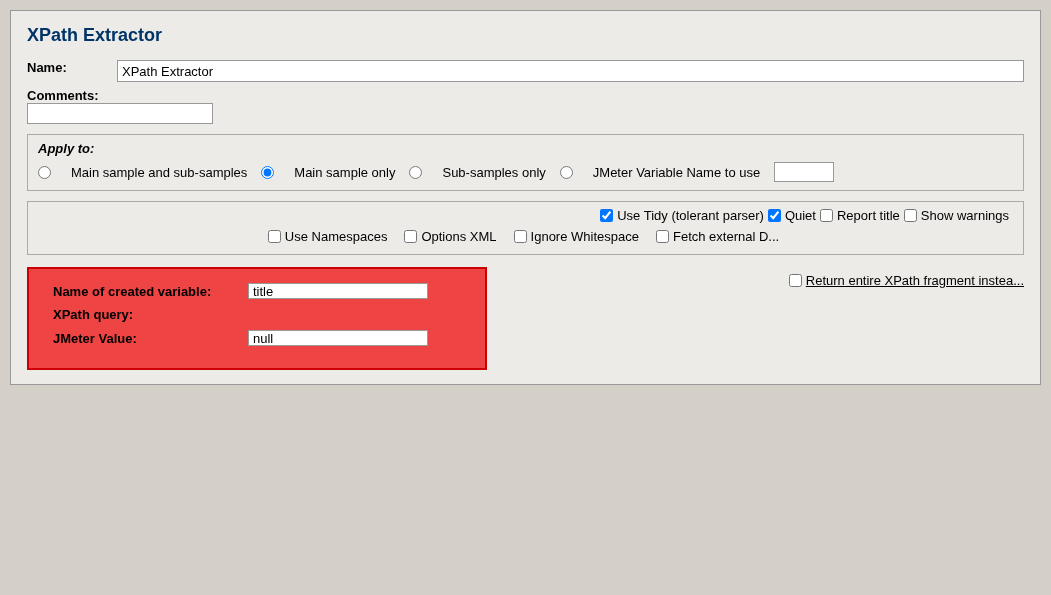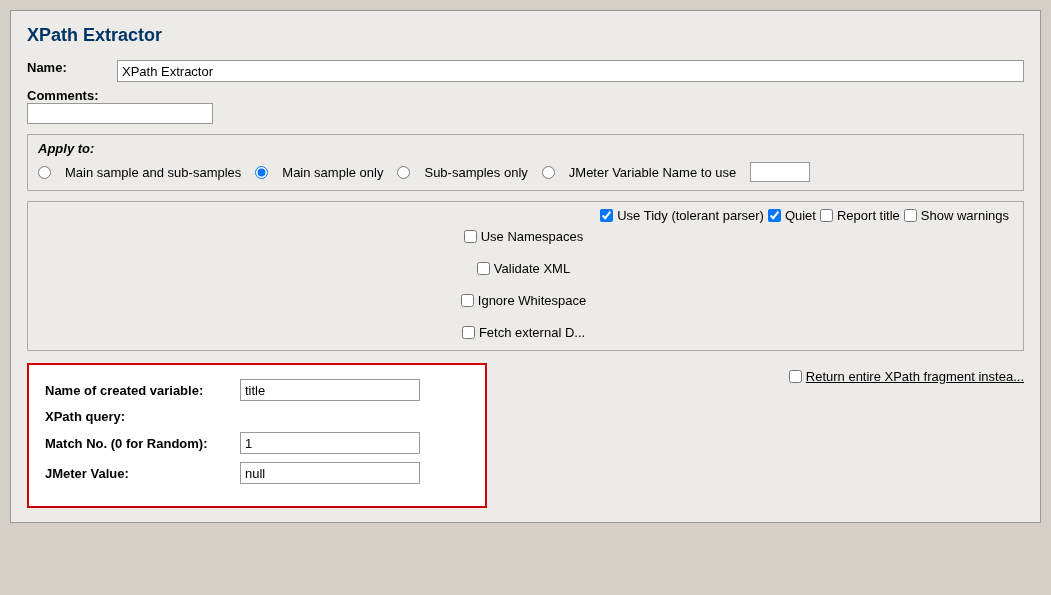--- a/index.html
+++ b/index.html
@@ -53,21 +53,21 @@
     }
     .radio-group {
       display: flex;
       align-items: center;
       gap: 14px;
       flex-wrap: nowrap;
     }
     .radio-item {
       display: flex;
       align-items: center;
-      gap: 14px;
+      gap: 20px;
       white-space: nowrap;
     }
     .xml-section {
       border: 1px solid #aaa;
       padding: 6px 10px 10px 10px;
       margin-bottom: 12px;
       background: #ecebe8;
     }
     .xml-section-title {
       font-weight: bold;
@@ -81,55 +81,54 @@
       gap: 4px;
       margin-bottom: 6px;
       padding-right: 4px;
     }
     .xml-options-row2 {
       display: flex;
       align-items: center;
       justify-content: center;
       gap: 17px;
       padding-right: 4px;
-      flex-direction: column;
     }
     .checkbox-item {
       display: flex;
       align-items: center;
       gap: 4px;
       white-space: nowrap;
     }
     .bottom-area {
       display: flex;
       gap: 10px;
     }
     .highlighted-box {
       border: 2px solid #cc0000;
-      background: #ffffff;
-      padding: 14px 16px;
+      background: #ef4444;
+      padding: 14px 24px;
       min-width: 460px;
       flex-shrink: 0;
     }
     .var-row {
       display: flex;
       align-items: center;
       margin-bottom: 8px;
     }
     .var-label {
       font-weight: bold;
       min-width: 195px;
       white-space: nowrap;
     }
     .var-input {
       width: 180px;
       border: 1px solid #999;
       background: white;
       padding: 2px 4px;
-      height: 22px;
+      height: 16px;
       font-size: 13px;
     }
     .right-panel {
       flex: 1;
       padding-top: 6px;
       text-decoration: underline;
     }
     .return-row {
       display: flex;
       align-items: center;
@@ -196,21 +195,21 @@
         <span>Show warnings</span>
       </label>
     </div>
     <div class="xml-options-row2">
       <label class="checkbox-item">
         <input type="checkbox" style="">
         <span>Use Namespaces</span>
       </label>
       <label class="checkbox-item">
         <input type="checkbox" style="">
-        <span>Validate XML</span>
+        <span>Options XML</span>
       </label>
       <label class="checkbox-item">
         <input type="checkbox" style="">
         <span>Ignore Whitespace</span>
       </label>
       <label class="checkbox-item">
         <input type="checkbox" style="">
         <span>Fetch external D...</span>
       </label>
     </div>
@@ -218,24 +217,20 @@
 
   <div class="bottom-area">
 
     <div class="highlighted-box">
       <div class="var-row">
         <span class="var-label">Name of created variable:</span>
         <input class="var-input" type="text" value="title" style="">
       </div>
       <div class="var-row">
         <span class="var-label">XPath query:</span>
-      </div>
-      <div class="var-row">
-        <span class="var-label">Match No. (0 for Random):</span>
-        <input class="var-input" type="text" value="1" style="">
       </div>
       <div class="var-row">
         <span class="var-label">JMeter Value:</span>
         <input class="var-input" type="text" value="null" style="">
       </div>
     </div>
 
     <div class="right-panel">
       <div class="return-row">
         <label class="checkbox-item">

